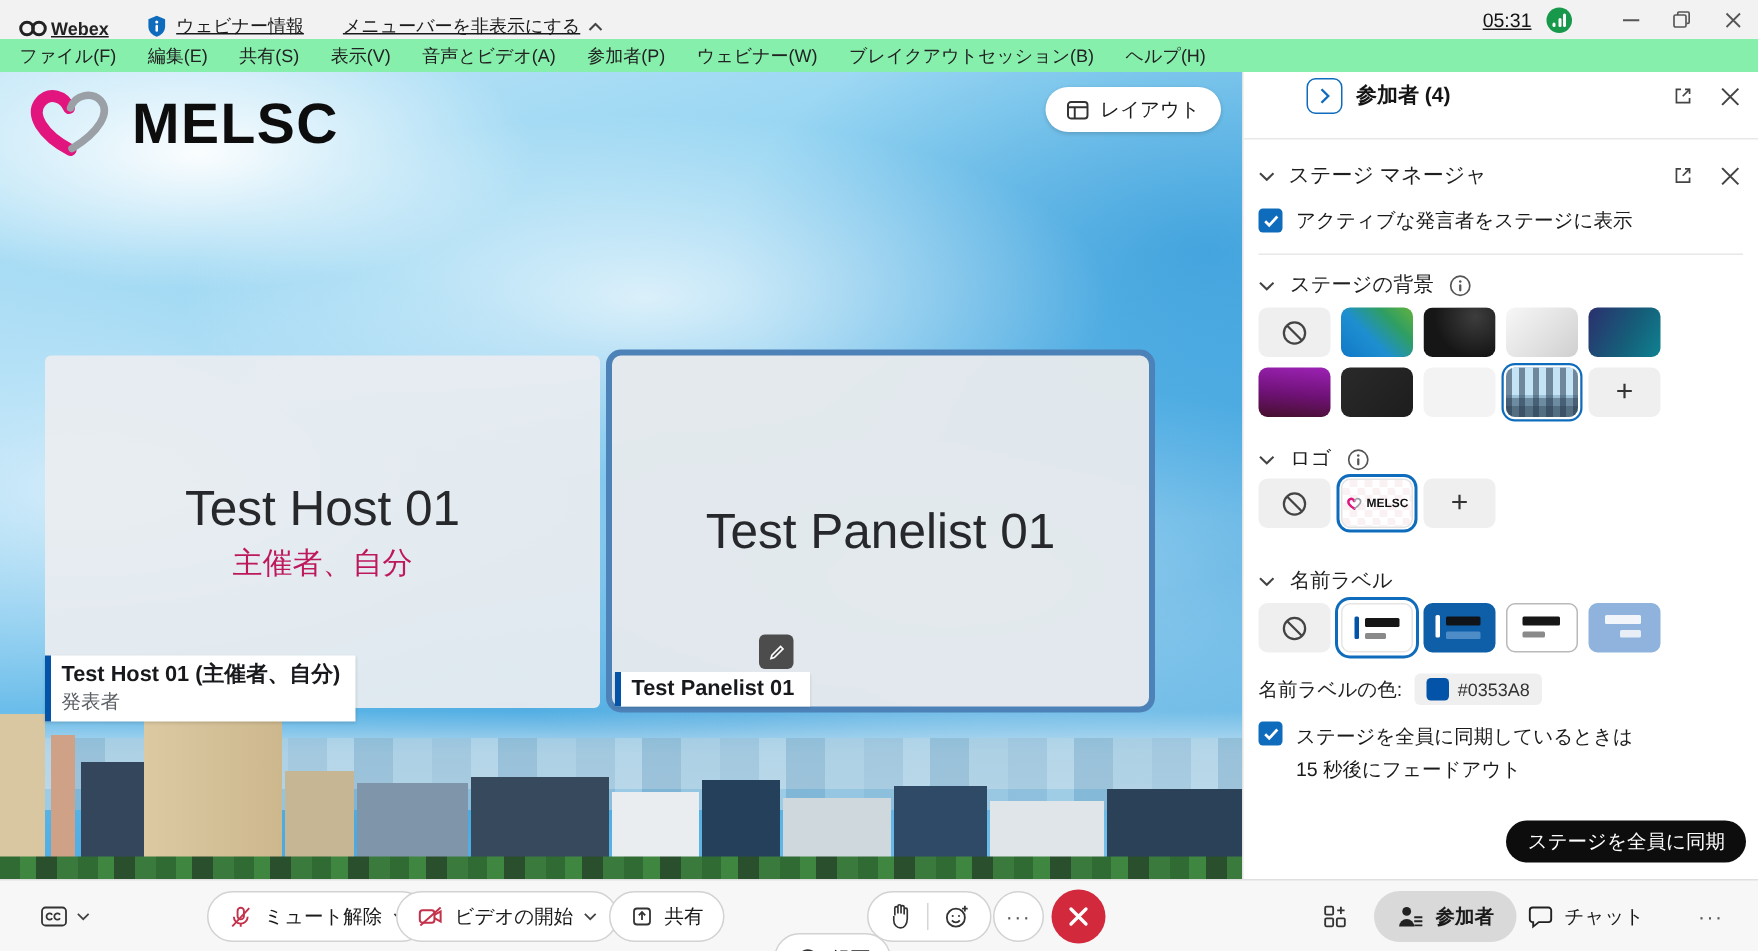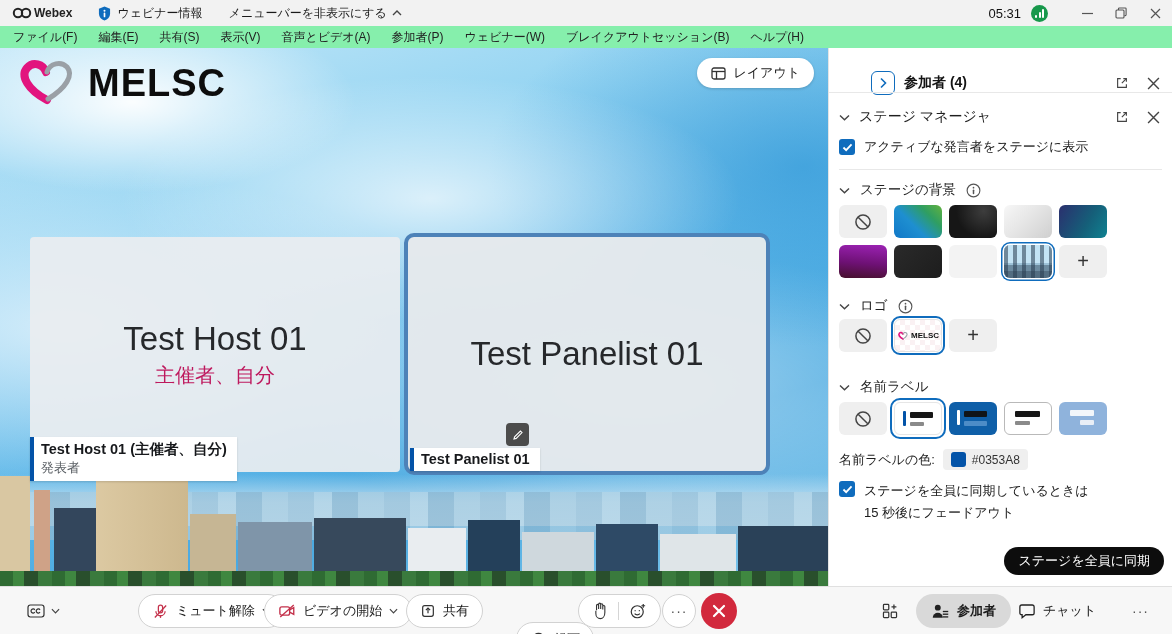--- a/index.html
+++ b/index.html
@@ -1,21 +1,21 @@
 <!DOCTYPE html>
 <html><head>
 <meta charset="utf-8">
 <style>
   * { box-sizing: border-box; margin: 0; padding: 0; }
   html,body { width:1172px; height:634px; overflow:hidden; }
   body { font-family:"Liberation Sans","DejaVu Sans",sans-serif; color:#1a1a1a; background:#fff; position:relative; }
   svg { display:block; }
 
   
-  .titlebar { position:absolute; top:0; left:0; right:0; height:26px; background:#f2f2f2; display:flex; align-items:center; font-size:12px; }
+  .titlebar { position:absolute; top:0; left:0; right:0; height:26px; background:#f2f2f2; display:flex; align-items:flex-end; font-size:12px;text-decoration:underline; }
   .tb-group { display:flex; align-items:center; gap:6px; }
   .webex-brand { margin-left:12px; font-weight:700; color:#222; }
   .webinar-info { margin-left:26px; }
   .hide-menubar { margin-left:26px; display:flex; align-items:center; gap:5px; }
   .tb-right { margin-left:auto; display:flex; align-items:center; }
   .tb-time { font-size:13px; color:#111; margin-right:10px; }
   .net-badge { width:17px; height:17px; border-radius:50%; background:#17984b; display:flex; align-items:flex-end; justify-content:center; gap:1.5px; padding-bottom:4px; margin-right:22px; }
   .net-badge i { display:block; width:2px; background:#fff; border-radius:1px; }
   .win-btn { width:34px; height:26px; display:flex; align-items:center; justify-content:center; color:#555; }
 
@@ -69,21 +69,21 @@
   .nlabel1 { left:30px; top:389px; }
   .nlabel1 .nl-line1 { font-size:14.5px; font-weight:600; color:#17191c; white-space:nowrap; }
   .nlabel1 .nl-line2 { font-size:13px; color:#5a5f64; }
   .nlabel2 { left:410px; top:400px; }
   .nlabel2 .nl-line1 { font-size:14.5px; font-weight:600; color:#17191c; white-space:nowrap; }
   .edit-btn { position:absolute; left:506px; top:375px; width:23px; height:23px; background:#4c4c4c; border-radius:4px; display:flex; align-items:center; justify-content:center; }
 
   
   .sidebar { position:absolute; top:48px; left:828px; width:344px; height:538px; background:#fff; border-left:1px solid #e4e4e4; font-size:13px; }
   .sb-row { position:absolute; left:10px; right:8px; display:flex; align-items:center; }
-  .p-header { top:20px; height:30px;padding-left:32px; }
+  .p-header { top:1px; height:30px;padding-left:32px; }
   .chev-btn { width:24px; height:24px; border:1.5px solid #0F6CBD; border-radius:6px; display:flex; align-items:center; justify-content:center; }
   .p-title { margin-left:9px; font-size:14px; font-weight:700; color:#141414; }
   .hdr-icons { margin-left:auto; display:flex; align-items:center; gap:18px; padding-right:4px; }
   .divider { position:absolute; left:0; right:0; height:1px; background:#e8e8e8; }
   .d1 { top:44px; }
   .d2 { top:121px; left:10px; right:10px; }
   .sm-header { top:55px; height:28px; gap:9px; font-size:14px; color:#1f1f1f; }
   .cb-row { display:flex; align-items:flex-start; gap:9px; }
   .cb1 { top:90px; }
   .checkbox { width:16px; height:16px; background:#0F6CBD; border-radius:3px; display:flex; align-items:center; justify-content:center; flex:none; margin-top:1px; }

